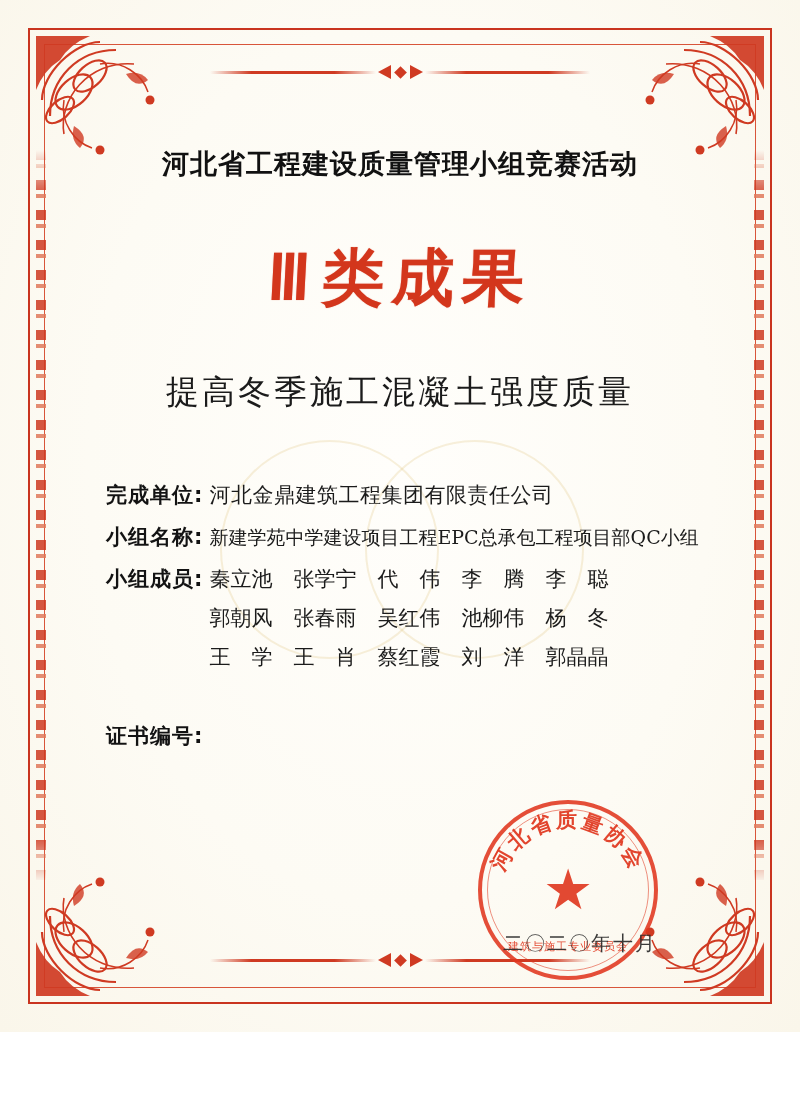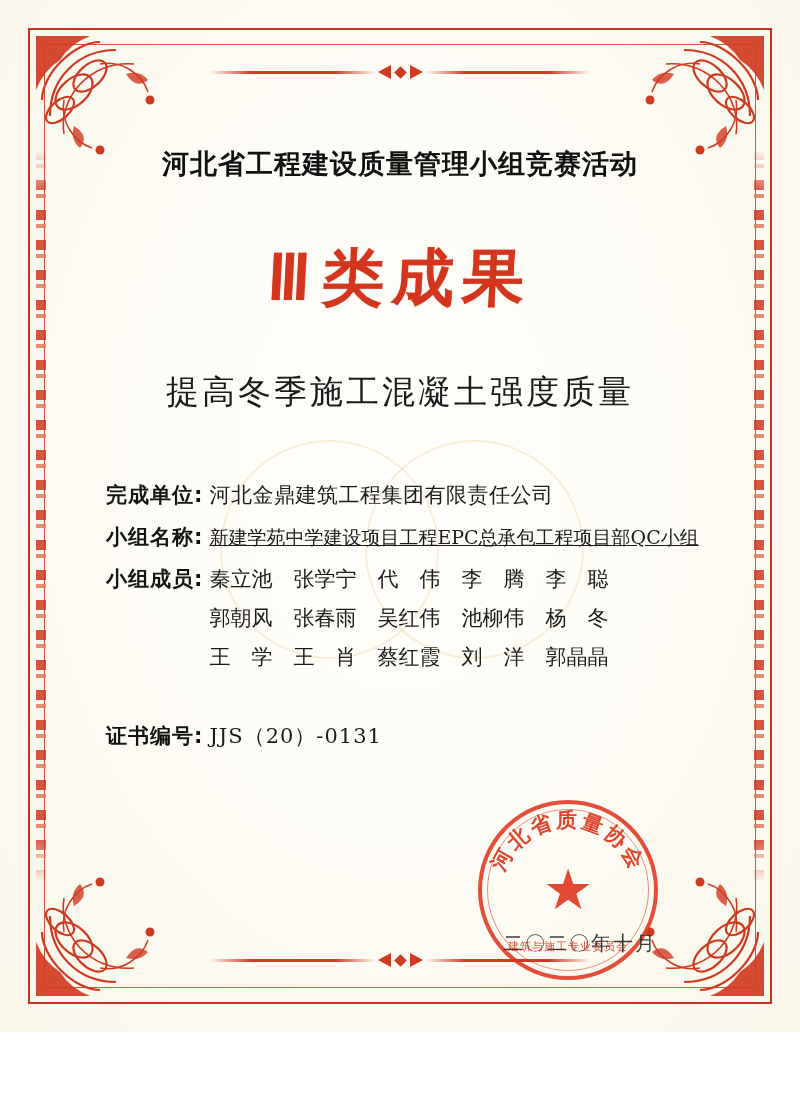--- a/index.html
+++ b/index.html
@@ -199,21 +199,20 @@
   .field-value {
     font-family: "DejaVu Serif", "Liberation Serif", serif;
     font-size: 21px;
     letter-spacing: .5px;
     color: #1b1b1b;
     margin-left: 6px;
   }
   .field-value.tight {
     font-size: 19px;
     letter-spacing: 0;
-    text-decoration: underline;
   }
 
   .members {
     margin-left: 6px;
   }
   .member-line {
     font-family: Liberation Serif, serif;
     font-size: 21px;
     color: #1b1b1b;
     margin-bottom: 11px;
@@ -438,21 +437,20 @@
           <div class="member-line">秦立池　张学宁　代　伟　李　腾　李　聪</div>
           <div class="member-line">郭朝风　张春雨　吴红伟　池柳伟　杨　冬</div>
           <div class="member-line">王　学　王　肖　蔡红霞　刘　洋　郭晶晶</div>
         </span>
       </div>
 
     </div>
 
     <div class="cert-no">
       <span class="field-label">证书编号:</span>
-      <span class="field-value">JJS（20）-0131</span>
     </div>
 
   </div>
 
   <div class="seal">
     <div class="ring"></div>
     <div class="ring2"></div>
     <svg class="seal-arc" viewBox="0 0 180 180" xmlns="http://www.w3.org/2000/svg">
       <defs>
         <path id="sealArc" d="M 22 95 A 68 68 0 0 1 158 95" fill="none"></path>

